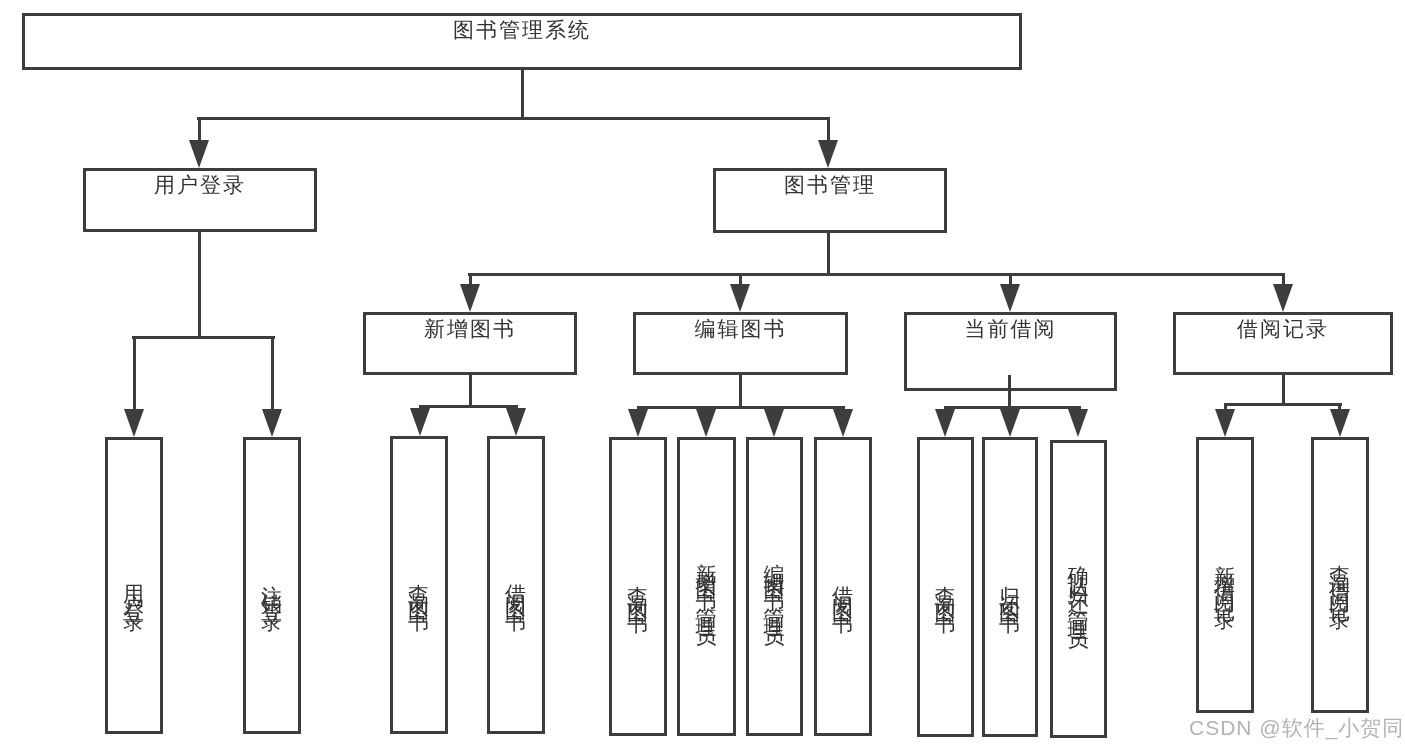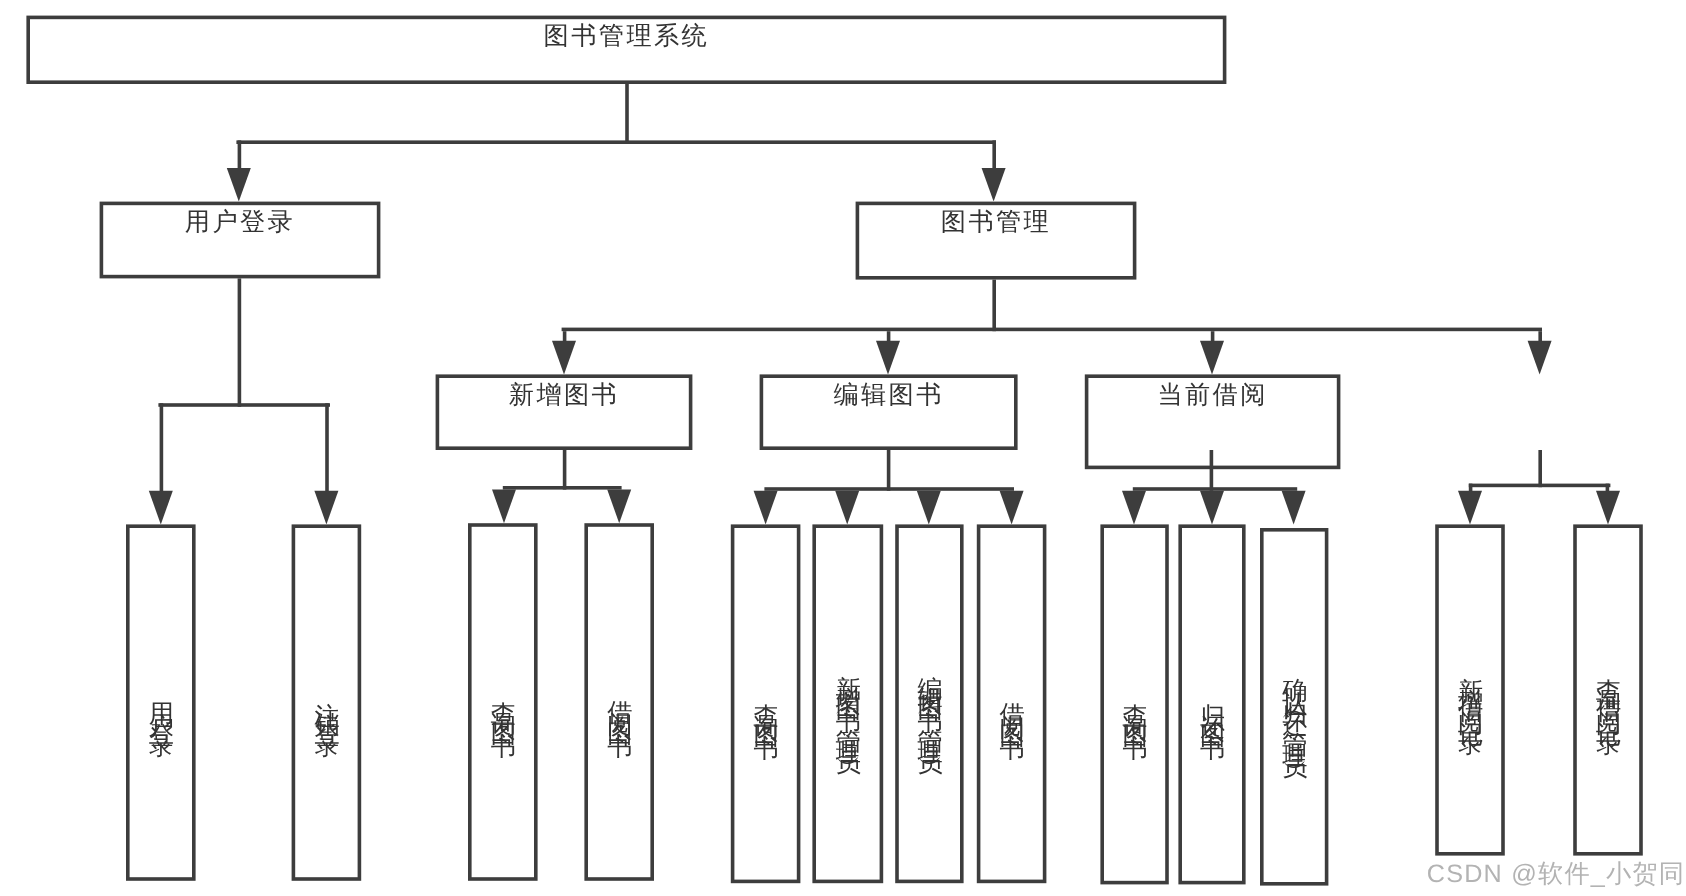--- a/index.html
+++ b/index.html
@@ -81,20 +81,23 @@
 
   <div class="box" style="left:363px;top:312px;width:214px;height:63px">
     <span>新增图书</span>
   </div>
   <div class="box" style="left:633px;top:312px;width:215px;height:63px">
     <span>编辑图书</span>
   </div>
   <div class="box" style="left:904px;top:312px;width:213px;height:79px">
     <span>当前借阅</span>
   </div>
+  <div class="box" style="left:1173px;top:312px;width:220px;height:63px">
+    <span>借阅记录</span>
+  </div>
 
   <div class="vl" style="left:469px;top:375px;height:33px"></div>
   <div class="hl" style="left:419px;top:405px;width:99px"></div>
   <div class="arr" style="left:410px;top:408px"></div>
   <div class="arr" style="left:506px;top:408px"></div>
 
   <div class="vl" style="left:739px;top:375px;height:34px"></div>
   <div class="hl" style="left:637px;top:406px;width:208px"></div>
   <div class="arr" style="left:628px;top:409px"></div>
   <div class="arr" style="left:696px;top:409px"></div>

